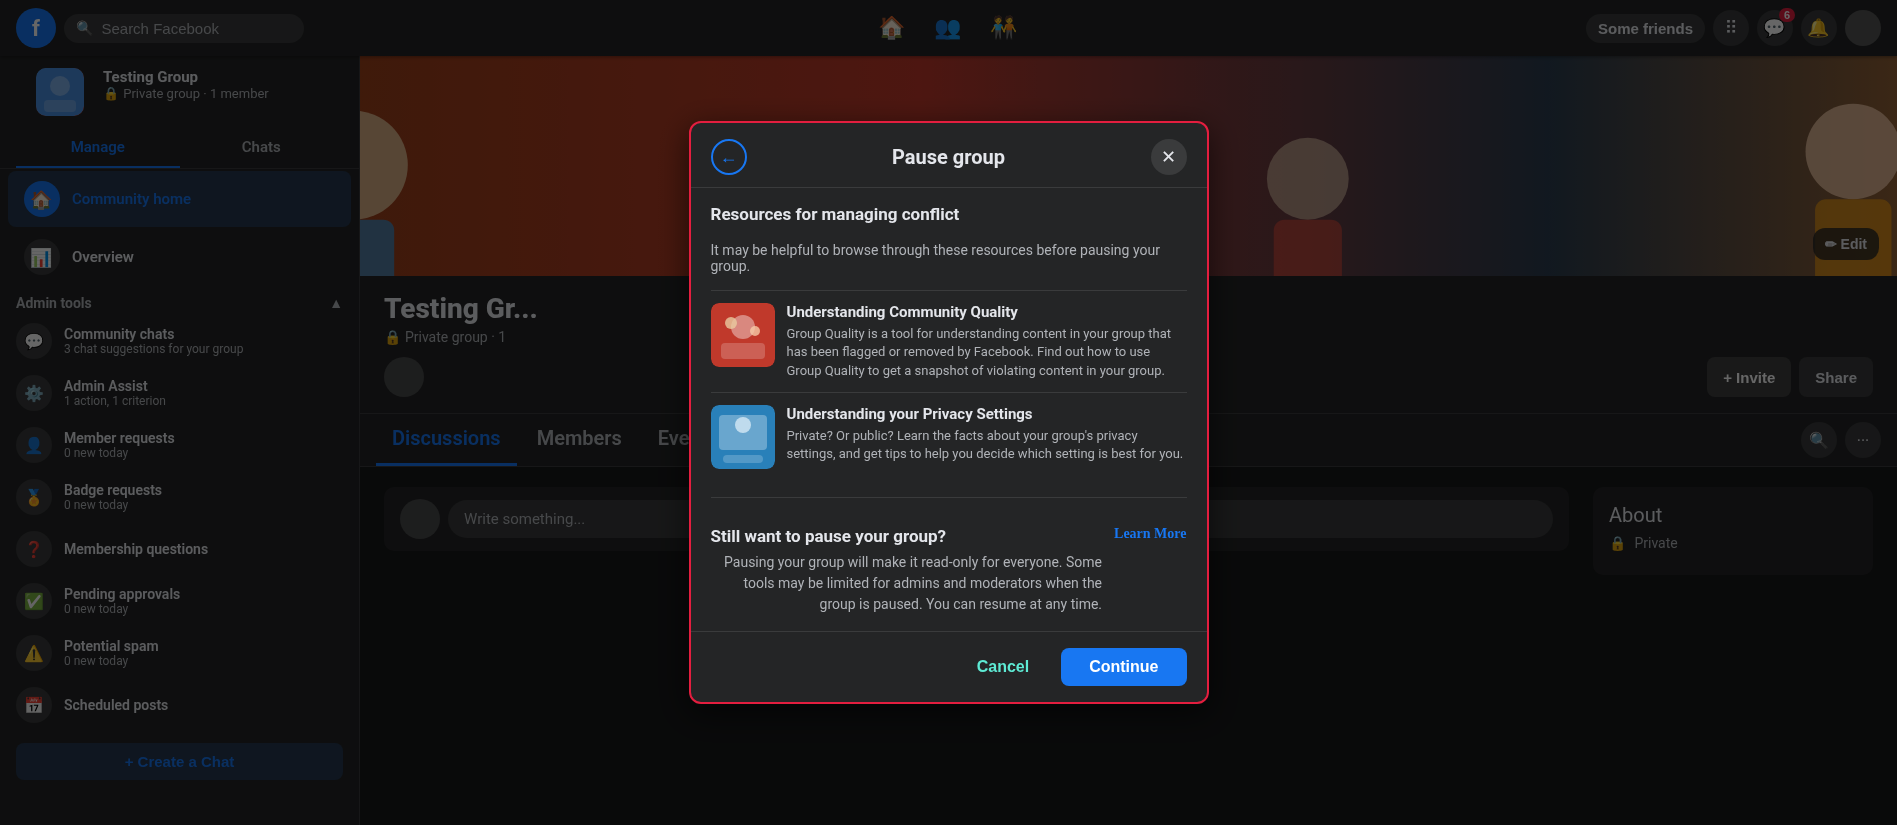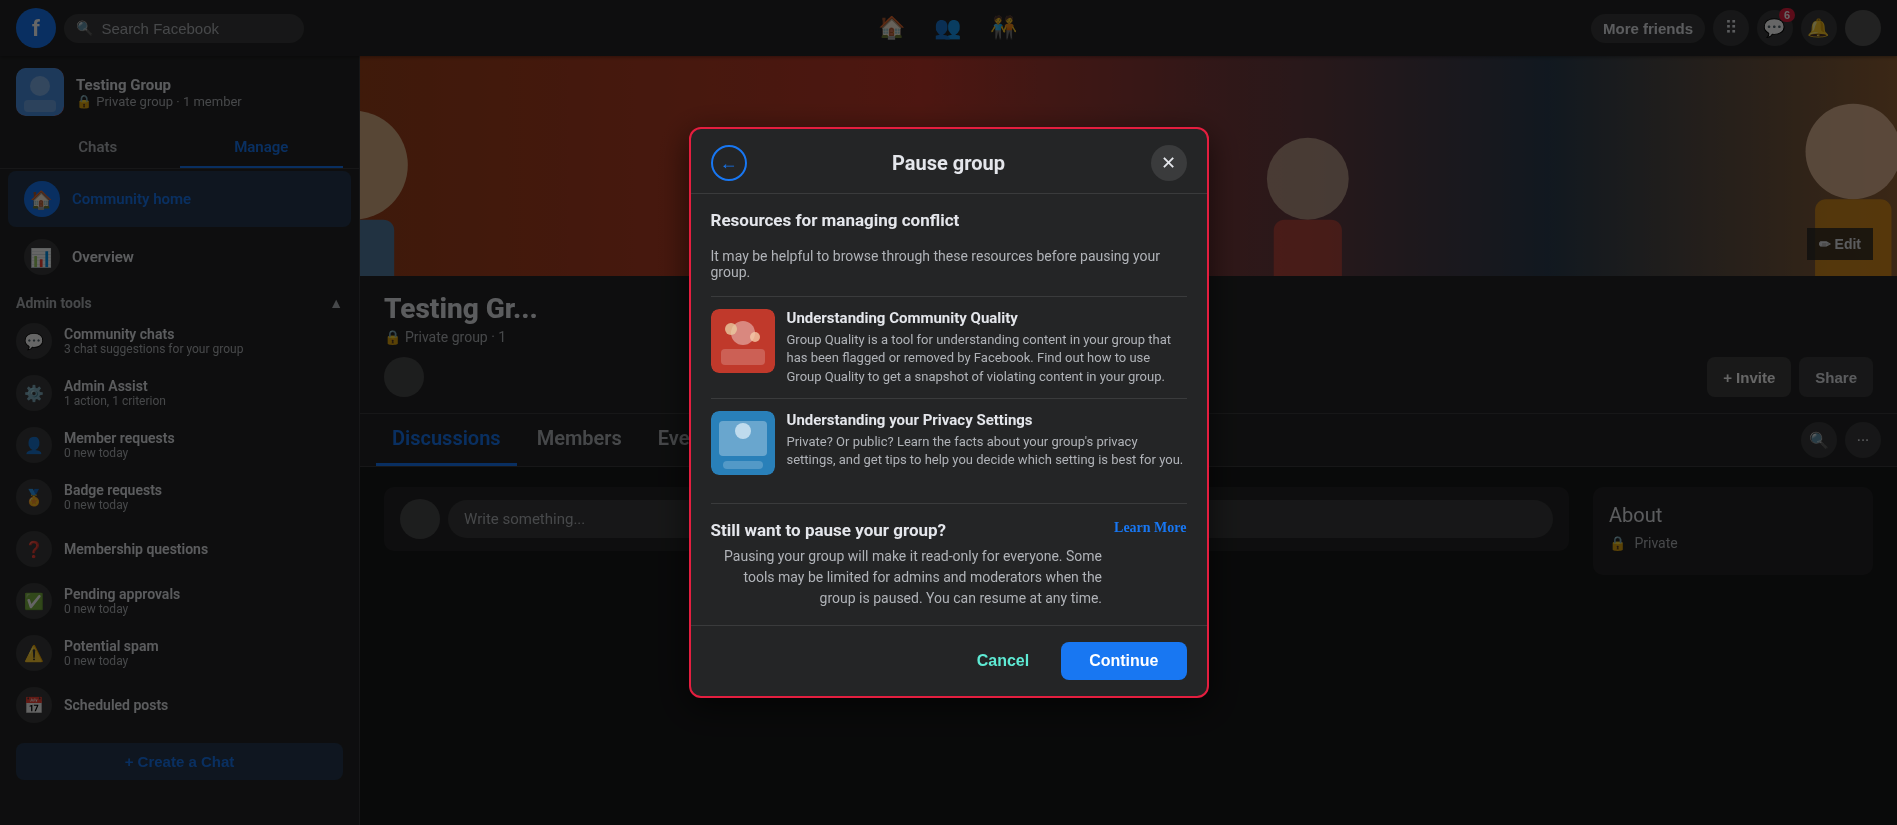--- a/index.html
+++ b/index.html
@@ -142,23 +142,24 @@
       height: 100%;
       overflow-y: auto;
       padding-bottom: 16px;
       border-right: 1px solid #3a3b3c;
     }
     .sidebar::-webkit-scrollbar { width: 6px; }
     .sidebar::-webkit-scrollbar-thumb { background: #4a4b4c; border-radius: 3px; }
 
     .group-header {
       display: flex;
-      align-items: center;
-      gap: 12px;
+      align-items: flex-start;
+      gap: 19px;
       padding: 12px 16px;
+      margin-left: 20px;
     }
     .group-avatar {
       width: 48px; height: 48px;
       border-radius: 10px;
       background: linear-gradient(135deg, #4a90e2, #e74c3c);
       display: flex; align-items: center; justify-content: center;
       overflow: hidden;
     }
     .group-info .group-name { font-weight: 700; font-size: 15px; color: #e4e6eb; }
     .group-info .group-meta { font-size: 13px; color: #b0b3b8; display: flex; align-items: center; gap: 4px; }
@@ -265,25 +266,25 @@
       background: linear-gradient(135deg, #c0392b 0%, #8b4513 30%, #2c3e50 60%, #e67e22 100%);
       position: relative;
       overflow: hidden;
       display: flex;
       align-items: flex-end;
     }
 
     .edit-btn {
       position: absolute;
       bottom: 16px;
-      right: 24px;
+      right: 18px;
       background: rgba(36,37,38,0.8);
       color: #e4e6eb;
       border: none;
-      border-radius: 0;
+      border-radius: 12px;
       padding: 8px 12px;
       font-size: 14px;
       font-weight: 600;
       cursor: pointer;
       display: flex;
       align-items: center;
       gap: 6px;
       z-index: 2;
     }
 
@@ -461,21 +462,21 @@
       overflow: hidden;
     }
     .resource-thumb-img {
       width: 100%; height: 100%;
     }
     .resource-title { font-size: 15px; font-weight: 700; color: #e4e6eb; margin-bottom: 4px; }
     .resource-desc { font-size: 13px; color: #b0b3b8; line-height: 1.4; }
 
     .pause-section {
       margin-top: 16px;
-      padding-top: 16px;
+      padding-top: 28px;
       border-top: 1px solid #3a3b3c;
       display: flex;
       gap: 12px;
     }
     .pause-section-text { flex: 1; }
     .pause-section-title { font-size: 17px; font-weight: 700; color: #e4e6eb; margin-bottom: 6px; }
     .pause-section-desc { font-size: 14px; color: #b0b3b8; line-height: 1.5; text-align: right; }
     .learn-more-link {
       color: #1877f2;
       font-size: 14px;
@@ -552,21 +553,21 @@
     </div>
   </div>
 
   <div class="topnav-center">
     <button class="nav-icon-btn">🏠</button>
     <button class="nav-icon-btn">👥</button>
     <button class="nav-icon-btn">🧑‍🤝‍🧑</button>
   </div>
 
   <div class="topnav-right">
-    <button class="topnav-right-btn">More friends</button>
+    <button class="topnav-right-btn">Some friends</button>
     <button class="icon-circle-btn">⠿</button>
     <button class="icon-circle-btn">
       💬
       <span class="badge">6</span>
     </button>
     <button class="icon-circle-btn">🔔</button>
     <button class="avatar-btn"></button>
   </div>
 </nav>
 
@@ -584,22 +585,22 @@
       <div class="group-info">
         <div class="group-name">Testing Group</div>
         <div class="group-meta">
           <span>🔒</span>
           <span>Private group · 1 member</span>
         </div>
       </div>
     </div>
 
     <div class="sidebar-tabs">
+      <div class="sidebar-tab active">Manage</div>
       <div class="sidebar-tab">Chats</div>
-      <div class="sidebar-tab active">Manage</div>
     </div>
 
     <div class="sidebar-nav-item active">
       <div class="nav-item-icon">🏠</div>
       <span class="nav-item-label">Community home</span>
     </div>
     <div class="sidebar-nav-item plain">
       <div class="nav-item-icon">📊</div>
       <span class="nav-item-label">Overview</span>
     </div>

